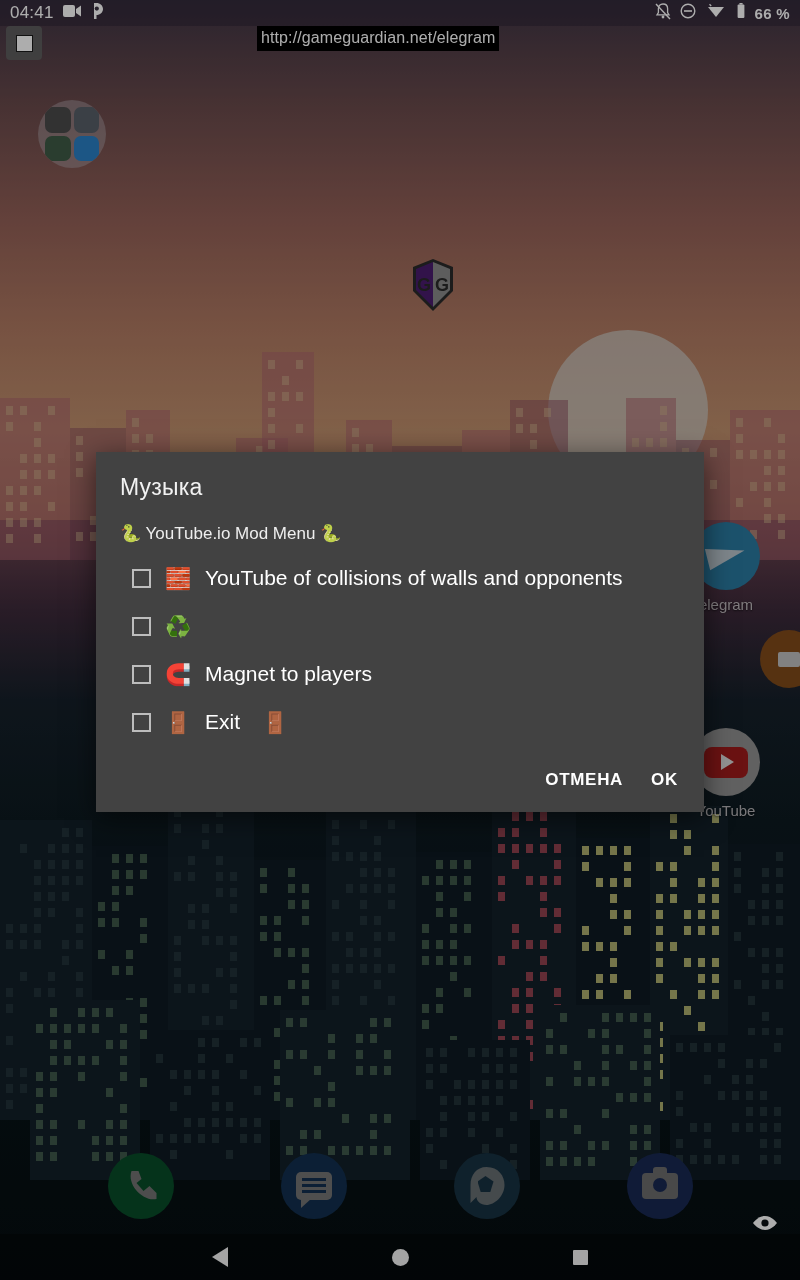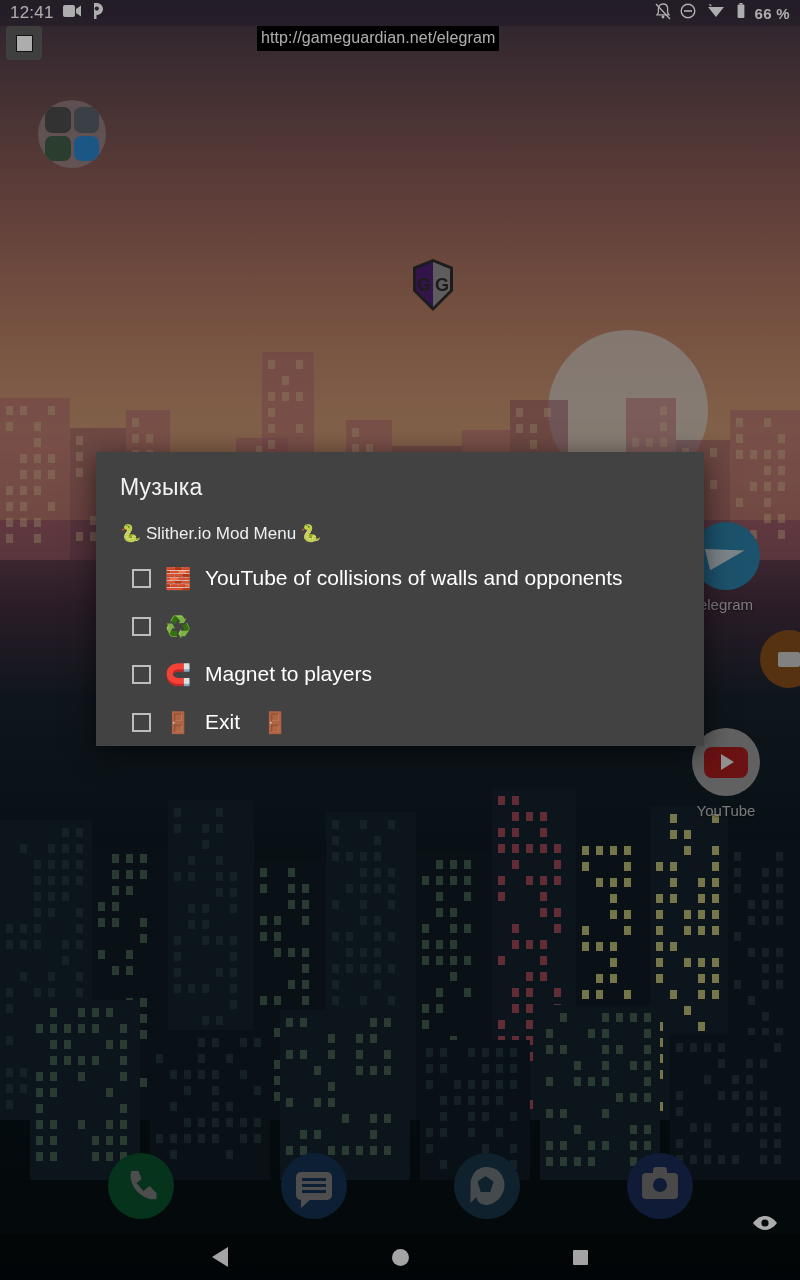--- a/index.html
+++ b/index.html
@@ -1087,21 +1087,21 @@
         <div class="win dim" style="left: 774px; top: 1043px;"></div>
         <div class="win dim" style="left: 774px; top: 1107px;"></div>
         <div class="win dim" style="left: 774px; top: 1123px;"></div>
         <div class="win dim" style="left: 774px; top: 1139px;"></div>
         <div class="win dim" style="left: 774px; top: 1155px;"></div>
       </div>
   </div>
 
   <div class="statusbar">
     <div class="sb-left">
-      <span class="sb-time">12:41</span>
+      <span class="sb-time">04:41</span>
       <span class="ic">
         <svg width="18" height="14" viewBox="0 0 18 14">
             <rect x="0" y="1" width="12" height="12" rx="2" fill="#fff"></rect>
             <path d="M13 5 L18 1.5 L18 12.5 L13 9 Z" fill="#fff"></path>
           </svg>
       </span>
       <span class="ic">
         <svg width="13" height="16" viewBox="0 0 13 16">
             <path d="M6.5 0 C10 0 13 2.6 13 6 C13 9.4 10 12 6.5 12 L6.5 16 L4 16 L4 0 Z" fill="#fff"></path>
             <circle cx="6.8" cy="5.6" r="2.1" fill="#3a3342"></circle>
@@ -1214,21 +1214,21 @@
 
   <div class="navbar">
     <div class="nav-back"></div>
     <div class="nav-home"></div>
     <div class="nav-rec"></div>
   </div>
 
   <div class="scrim"></div>
   <div class="dialog">
     <div class="dlg-title">Музыка</div>
-    <div class="dlg-sub">🐍 Slither.io Mod Menu 🐍</div>
+    <div class="dlg-sub">🐍 YouTube.io Mod Menu 🐍</div>
     <div class="dlg-list" id="dlg-list">
         <div class="dlg-item">
           <div class="cb"></div>
           <span class="emo">🧱</span>
           <span class="itxt">YouTube of collisions of walls and opponents</span>
         </div>
         <div class="dlg-item">
           <div class="cb"></div>
           <span class="emo">♻️</span>
         </div>
@@ -1237,15 +1237,19 @@
           <span class="emo">🧲</span>
           <span class="itxt">Magnet to players</span>
         </div>
         <div class="dlg-item">
           <div class="cb"></div>
           <span class="emo">🚪</span>
           <span class="itxt">Exit</span>
           <span class="emo" style="margin-left: 8px;">🚪</span>
         </div>
       </div>
+    <div class="dlg-actions">
+      <button class="dlg-btn">ОТМЕНА</button>
+      <button class="dlg-btn">OK</button>
+    </div>
   </div>
 
 </div>
 
 </body></html>

